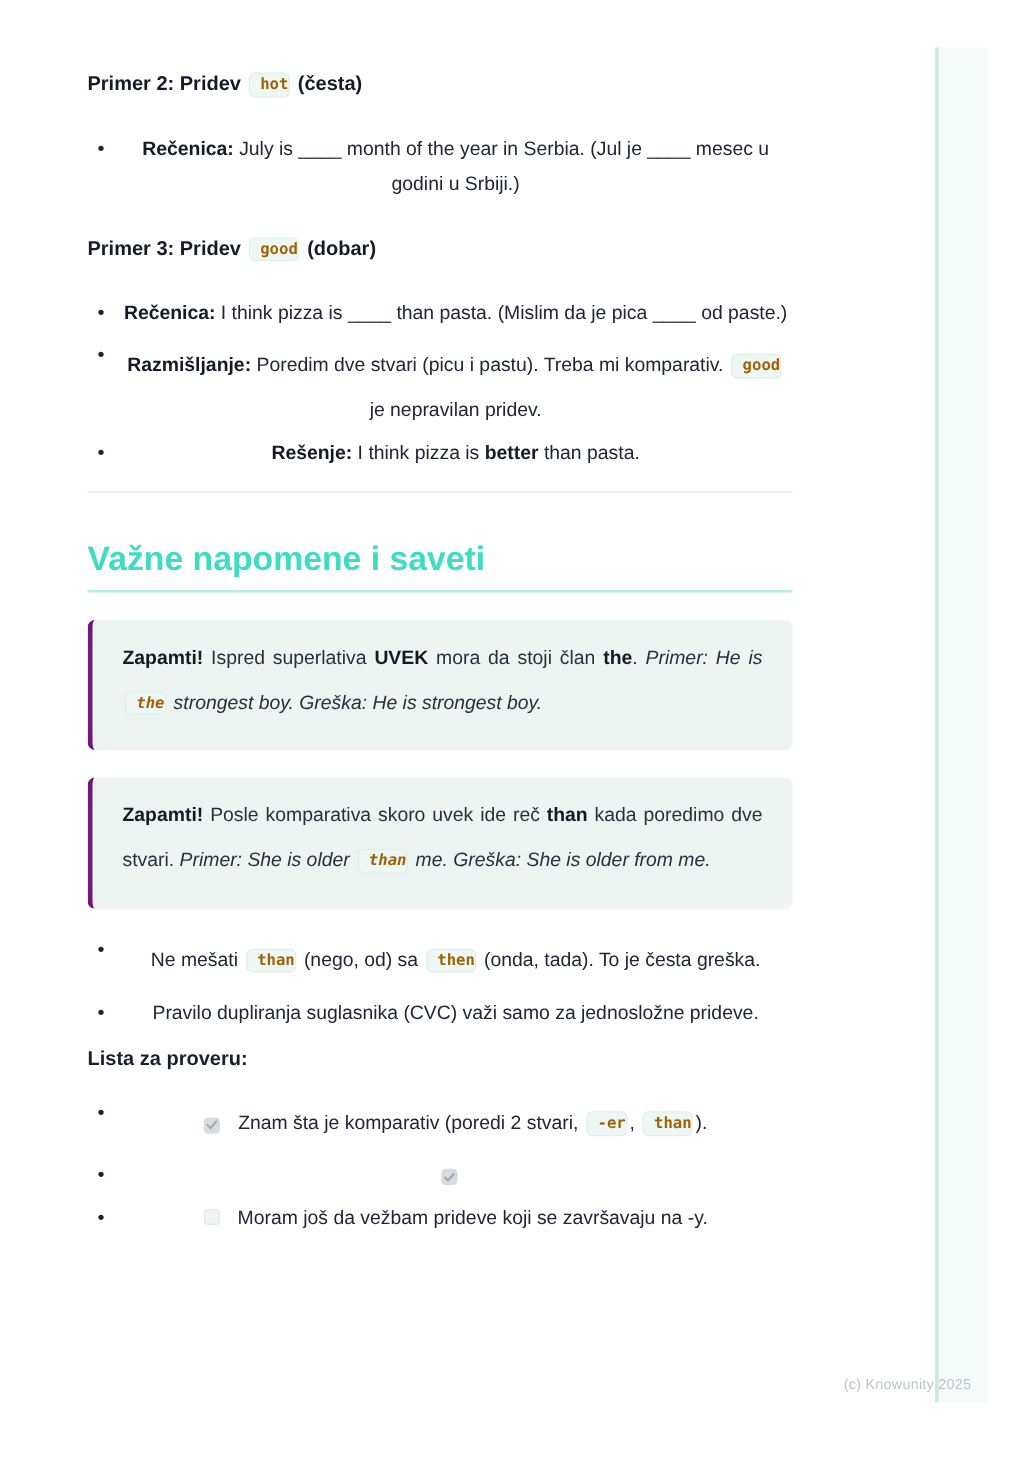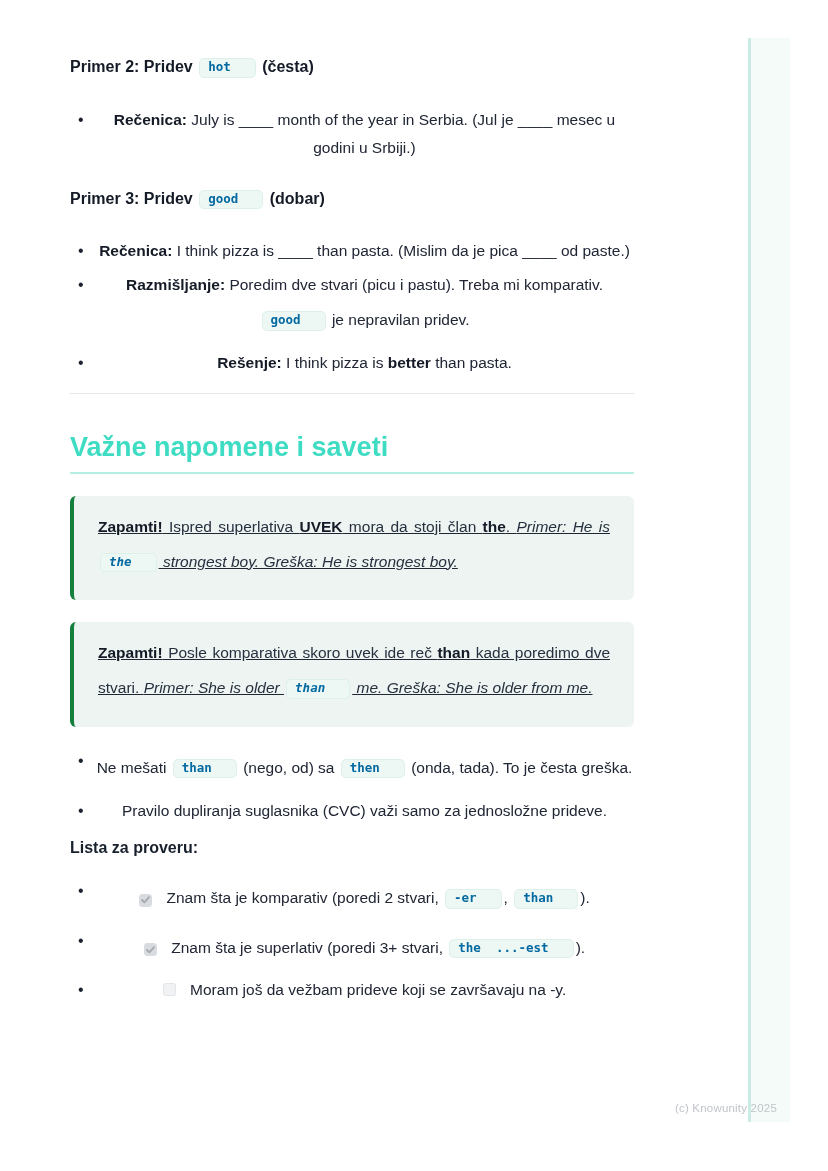--- a/index.html
+++ b/index.html
@@ -31,28 +31,28 @@
     content:"\2022";position:absolute;left:8px;top:0;
     color:#1c2230;font-size:16px;
   }
   ul.notes{margin-top:20px;margin-bottom:12px;}
   ul.notes li{margin-bottom:7px;}
   ul.checks{margin-top:18px;margin-bottom:0;}
   .b{font-weight:700;color:#141b26;}
   .i{font-style:italic;}
   .chip{
     font-family:"DejaVu Sans Mono",monospace;font-size:12.5px;font-weight:700;
-    color:#0369a1;background:#edf8f5;border:1px solid #ddf0ea;border-radius:5px;
-    padding:2px 24px 3px 8px;margin:12px 2px;white-space:pre;line-height:1;
+    color:#a16207;background:#edf8f5;border:1px solid #ddf0ea;border-radius:5px;
+    padding:2px 0 3px 8px;margin:12px 2px;white-space:pre;line-height:1;
     display:inline-block;vertical-align:1px;
   }
   .chip.it{font-style:italic;}
   .callout{
-    background:#edf4f2;border-left:4px solid #15803d;border-radius:6px;
-    margin-top:22px;padding:16px 24px;text-decoration:underline;
+    background:#edf4f2;border-left:4px solid #701a75;border-radius:6px;
+    margin-top:22px;padding:16px 24px;
   }
   .callout p{
     margin:0;font-size:15.5px;line-height:29px;text-align:justify;color:#27303e;
   }
   .cb{
     display:inline-flex;align-items:center;justify-content:center;
     width:13px;height:13px;border-radius:3.5px;margin-right:10px;
     vertical-align:-1px;background:#f1f2f4;box-shadow:inset 0 0 0 1px #e3e5e8;
   }
   .cb svg{display:none;}
@@ -109,21 +109,20 @@
             </svg>
           </span>
         <span class="rt"><span>Znam šta je komparativ (poredi 2 stvari, </span><code class="chip">-er</code><span>, </span><code class="chip">than</code><span>).</span></span>
       </li>
       <li>
         <span class="cb checked">
             <svg width="9" height="8" viewBox="0 0 9 8">
               <polyline points="1,4 3.4,6.4 8,1.2" fill="none" stroke="#a4aab2" stroke-width="1.8" stroke-linecap="round" stroke-linejoin="round"></polyline>
             </svg>
           </span>
-        <span class="rt"><span>Znam šta je superlativ (poredi 3+ stvari, </span><code class="chip">the  ...-est</code><span>).</span></span>
       </li>
       <li>
         <span class="cb"></span>
         <span class="rt"><span>Moram još da vežbam prideve koji se završavaju na -y.</span></span>
       </li>
     </ul>
 
   </main>
 
   <div class="footer">(c) Knowunity 2025</div>

